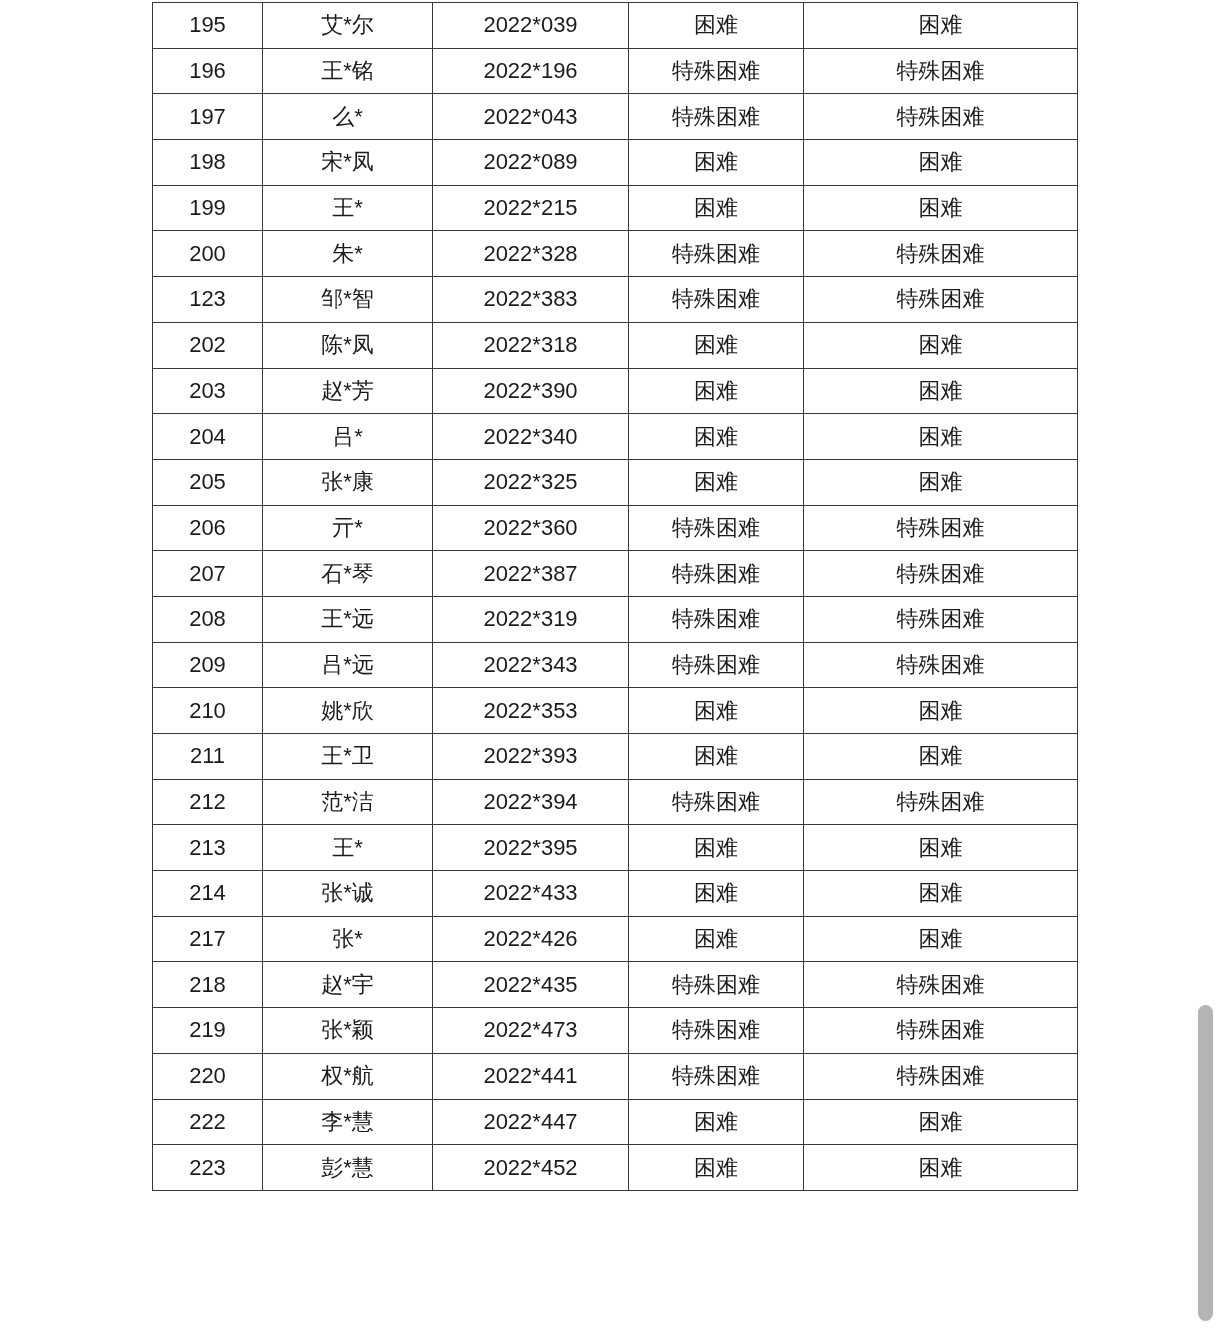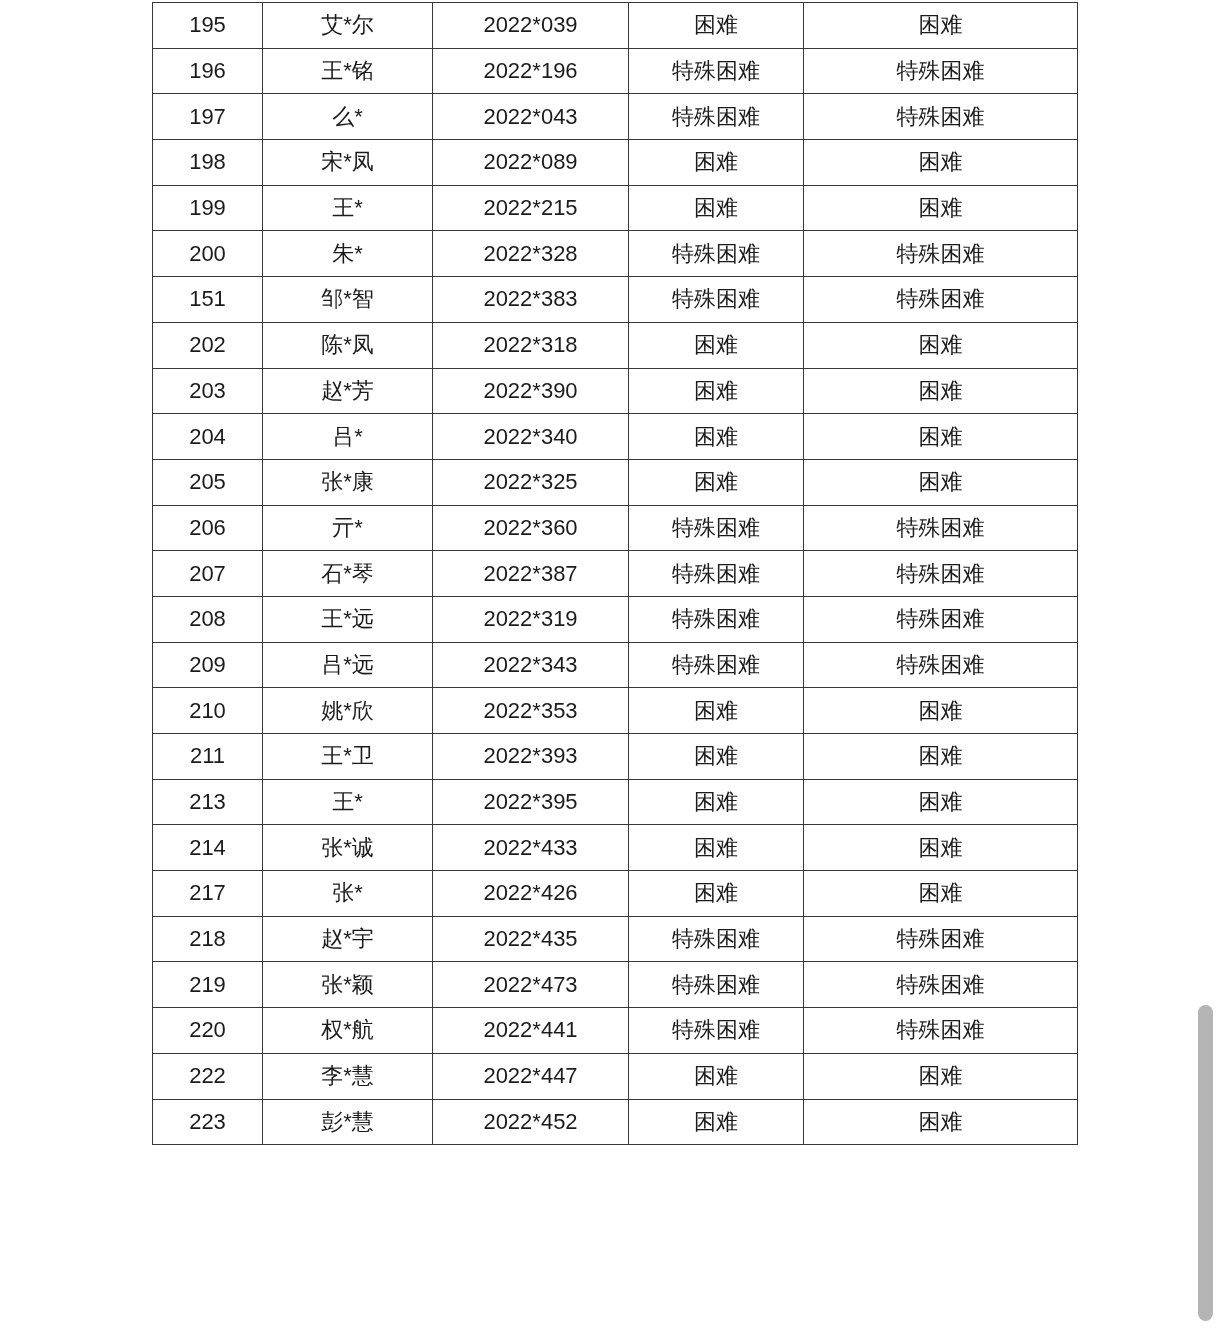--- a/index.html
+++ b/index.html
@@ -107,21 +107,21 @@
             <td>困难</td>
           </tr>
           <tr>
             <td>200</td>
             <td>朱*</td>
             <td>2022*328</td>
             <td>特殊困难</td>
             <td>特殊困难</td>
           </tr>
           <tr>
-            <td>151</td>
+            <td>123</td>
             <td>邹*智</td>
             <td>2022*383</td>
             <td>特殊困难</td>
             <td>特殊困难</td>
           </tr>
           <tr>
             <td>202</td>
             <td>陈*凤</td>
             <td>2022*318</td>
             <td>困难</td>
@@ -184,20 +184,27 @@
             <td>困难</td>
           </tr>
           <tr>
             <td>211</td>
             <td>王*卫</td>
             <td>2022*393</td>
             <td>困难</td>
             <td>困难</td>
           </tr>
           <tr>
+            <td>212</td>
+            <td>范*洁</td>
+            <td>2022*394</td>
+            <td>特殊困难</td>
+            <td>特殊困难</td>
+          </tr>
+          <tr>
             <td>213</td>
             <td>王*</td>
             <td>2022*395</td>
             <td>困难</td>
             <td>困难</td>
           </tr>
           <tr>
             <td>214</td>
             <td>张*诚</td>
             <td>2022*433</td>

